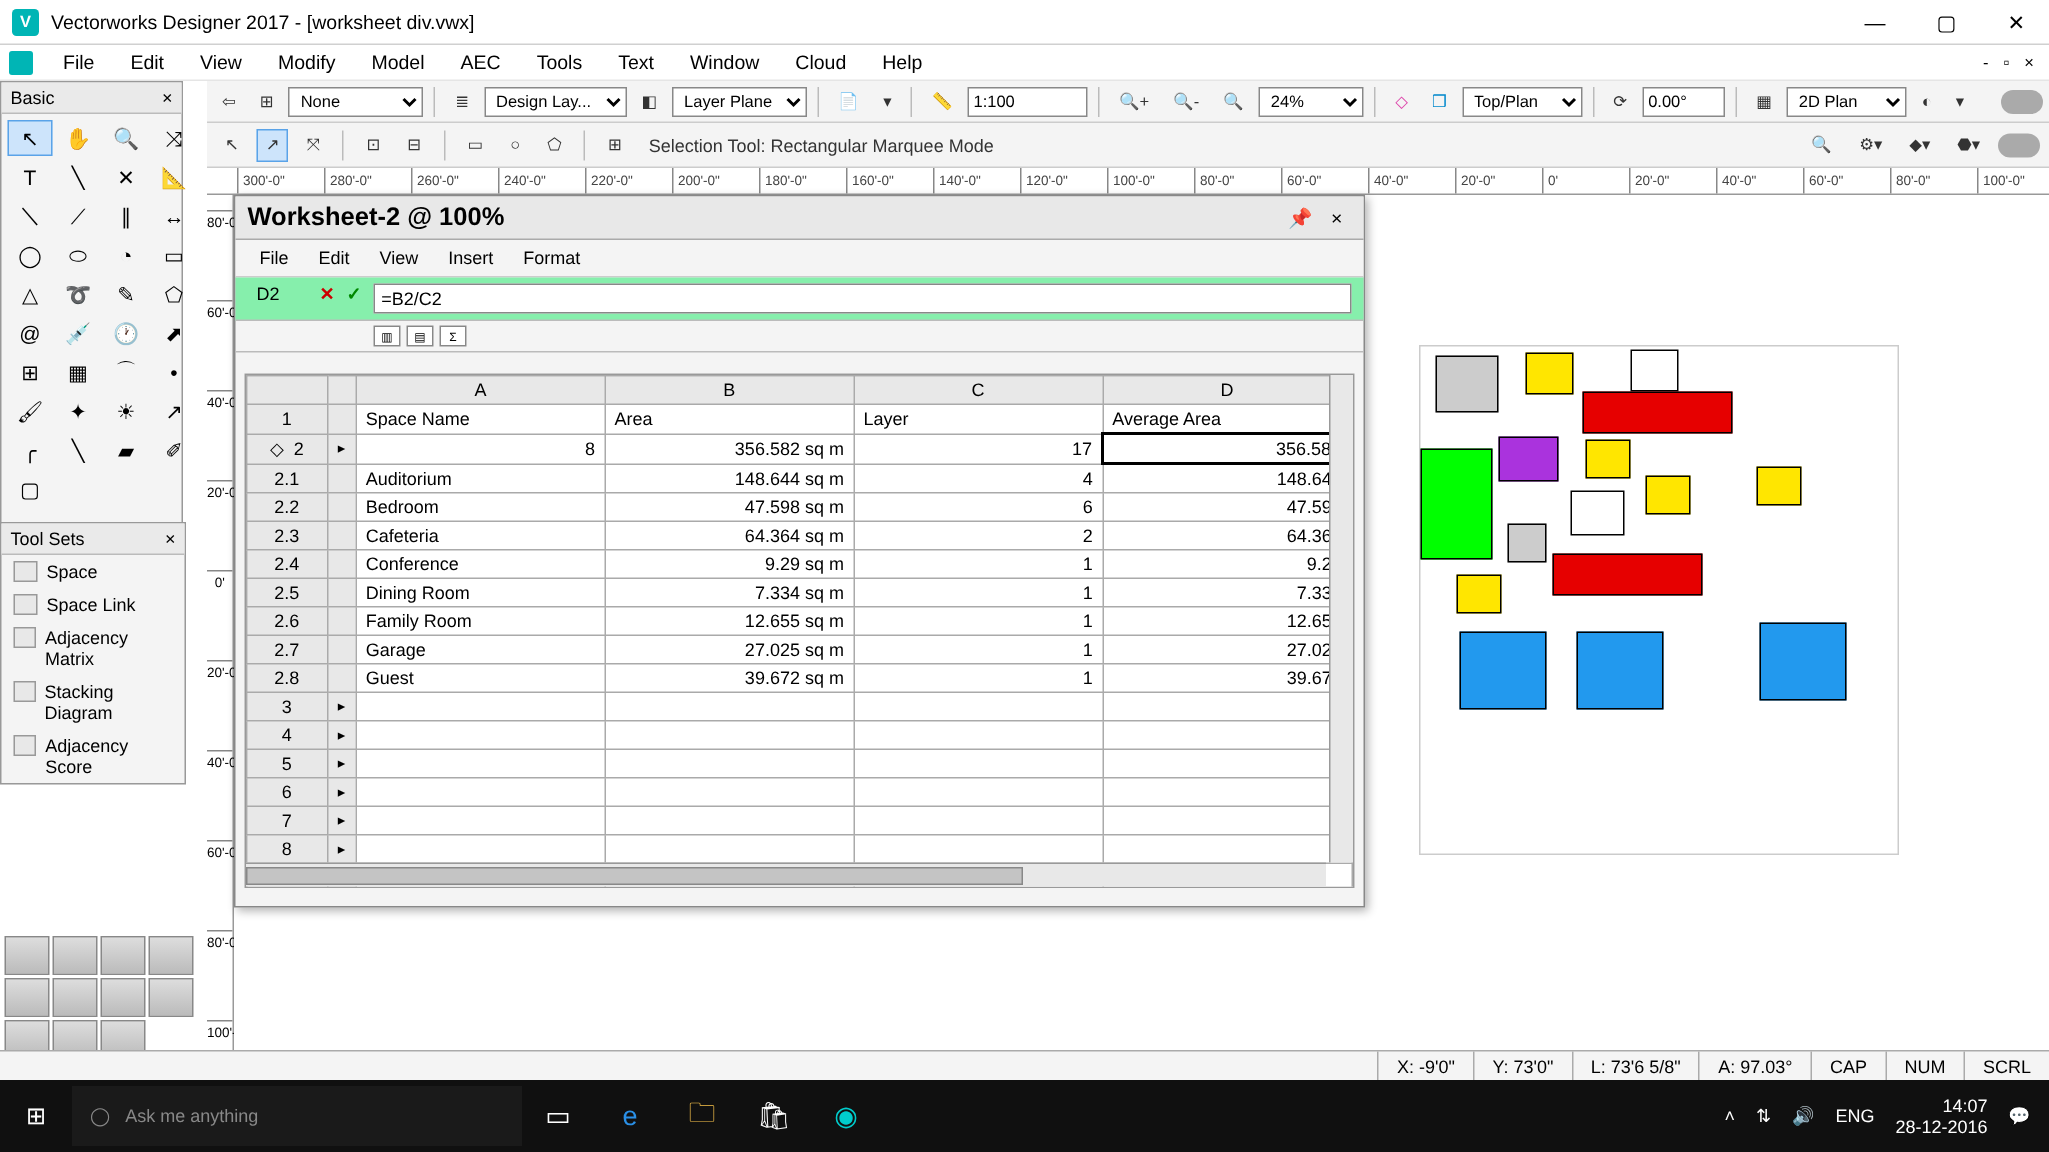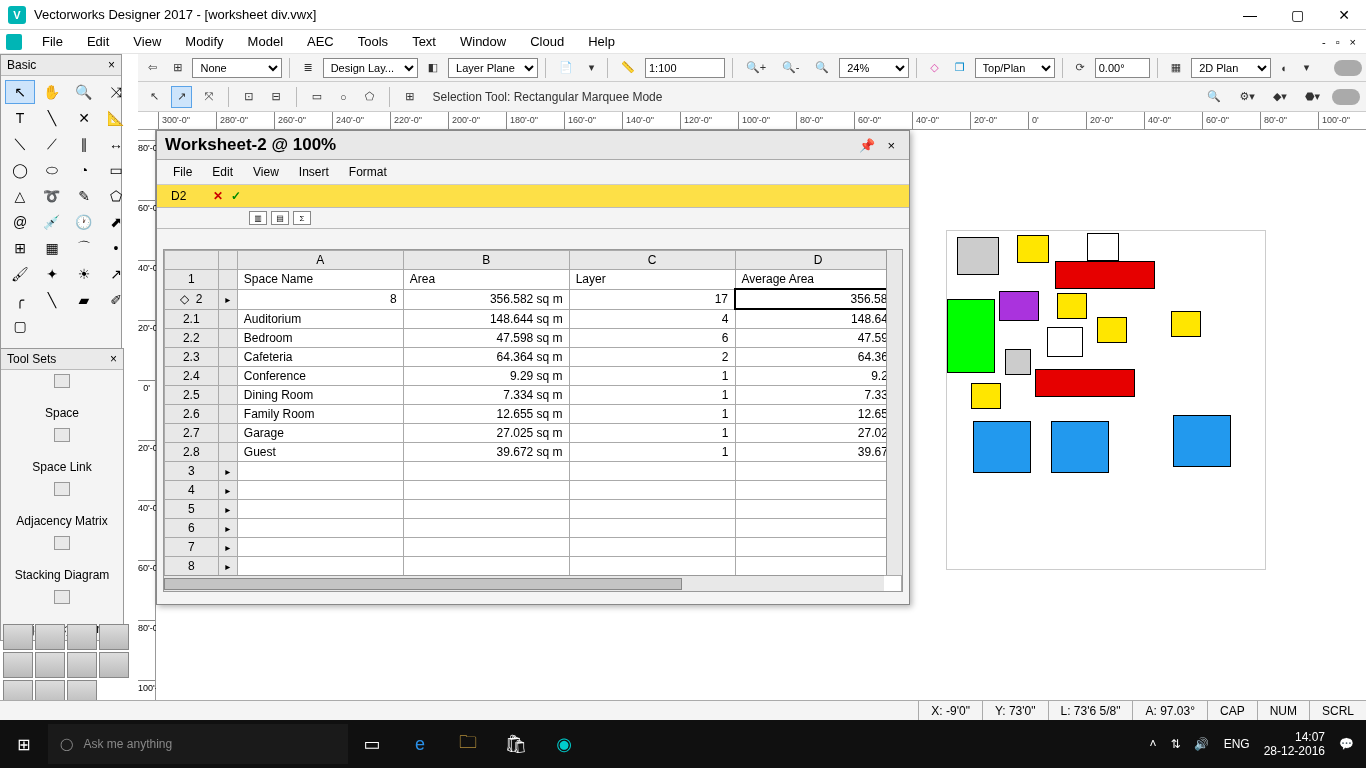--- a/index.html
+++ b/index.html
@@ -28,21 +28,21 @@
 .pill { width:28px; height:16px; background:#aaa; border-radius:8px;}
 
 
 .palette { position:absolute; left:0; top:54px; width:122px; background:#f4f4f4; border:1px solid #999; }
 .palette-header { background:#eaeaea; padding:3px 6px; display:flex; align-items:center; justify-content:space-between; border-bottom:1px solid #bbb; font-size:12px;}
 .palette-body { display:grid; grid-template-columns:repeat(4,1fr); gap:2px; padding:4px; }
 .tool-cell { width:30px; height:24px; display:flex; align-items:center; justify-content:center; font-size:14px; cursor:pointer;}
 .tool-cell.sel { background:#cde4fb; border:1px solid #5aa3e8;}
 
 .toolsets { position:absolute; left:0; top:348px; width:124px; background:#f4f4f4; border:1px solid #999;}
-.toolsets .list-item { display:flex; align-items:center; gap:18px; padding:4px 8px; font-size:12px; cursor:pointer;flex-direction:column;}
+.toolsets .list-item { display:flex; gap:6px; padding:4px 8px; font-size:12px; cursor:pointer;}
 .toolsets .list-item .ico { width:16px; height:14px; background:#e8e8e8; border:1px solid #999;}
 
 .render-pal { position:absolute; left:3px; top:624px; width:130px; }
 .render-pal .row{ display:flex; gap:2px; margin-bottom:2px;}
 .render-pal .cell{ width:30px; height:26px; border:1px solid #888; background:linear-gradient(#ddd,#bbb);}
 
 
 .mainview { position:absolute; left:138px; top:54px; right:0; bottom:48px; background:#f0f0f0; }
 .toolbar-area { background:#f4f4f4; border-bottom:1px solid #bbb;}
 .tool-mode-row { height:30px; display:flex; align-items:center; padding:0 6px; gap:6px; background:#f4f4f4; border-bottom:1px solid #ccc;}
@@ -55,21 +55,21 @@
 
 .canvas { position:absolute; left:18px; right:0; top:0; bottom:0; background:#fff;}
 
 
 .worksheet { position:absolute; left:156px; top:130px; width:754px; height:475px; background:#f4f4f4; border:1px solid #888; box-shadow:2px 2px 6px rgba(0,0,0,.3);}
 .ws-title { background:#e8e8e8; padding:4px 8px; display:flex; align-items:center; border-bottom:1px solid #aaa;}
 .ws-title .t{ font-weight:bold; font-size:17px; flex:1;}
 .ws-title .ctl{ cursor:pointer; padding:0 6px; font-size:13px;}
 .ws-menu { display:flex; gap:4px; padding:3px 8px; border-bottom:1px solid #ccc; background:#f4f4f4;}
 .ws-menu span{ padding:2px 8px; font-size:12px; cursor:pointer;}
-.ws-formula { display:flex; align-items:flex-start; gap:8px; padding:4px 8px; border-bottom:1px solid #bbb; background:#fde047;}
+.ws-formula { display:flex; align-items:flex-start; gap:8px; padding:4px 8px; border-bottom:1px solid #bbb; background:#86efac;}
 .ws-formula .cellref{ width:40px; font-size:12px; padding-left:6px;}
 .ws-formula .xbtn{ color:#c00; font-weight:bold; cursor:pointer;}
 .ws-formula .okbtn{ color:#080; font-weight:bold; cursor:pointer;}
 .ws-formula input{ flex:1; height:20px; font-size:12px; border:1px solid #888; padding:0 4px; background:#fff;}
 .ws-mini { padding:3px 8px; border-bottom:1px solid #bbb; display:flex; gap:4px;}
 .ws-mini .mini{ width:18px; height:14px; border:1px solid #888; background:#fff; font-size:8px; display:flex; align-items:center; justify-content:center;}
 
 .ws-grid { position:absolute; left:6px; right:6px; top:118px; bottom:12px; background:#fff; border:1px solid #999; overflow:hidden;}
 .ws-grid table{ border-collapse:collapse; width:100%; font-size:12px;}
 .ws-grid th, .ws-grid td{ border:1px solid #aaa; padding:2px 6px; height:19px; background:#fff;}
@@ -360,20 +360,21 @@
     <span>File</span>
     <span>Edit</span>
     <span>View</span>
     <span>Insert</span>
     <span>Format</span>
   </div>
   <div class="ws-formula">
     <span class="cellref">D2</span>
     <span class="xbtn">✕</span>
     <span class="okbtn">✓</span>
+    <input value="=B2/C2" style="">
   </div>
   <div class="ws-mini">
     <div style="width:80px"></div>
     <div class="mini">▥</div>
     <div class="mini">▤</div>
     <div class="mini">Σ</div>
   </div>
   <div class="ws-grid">
     <table id="wsTable">
         <tbody>

